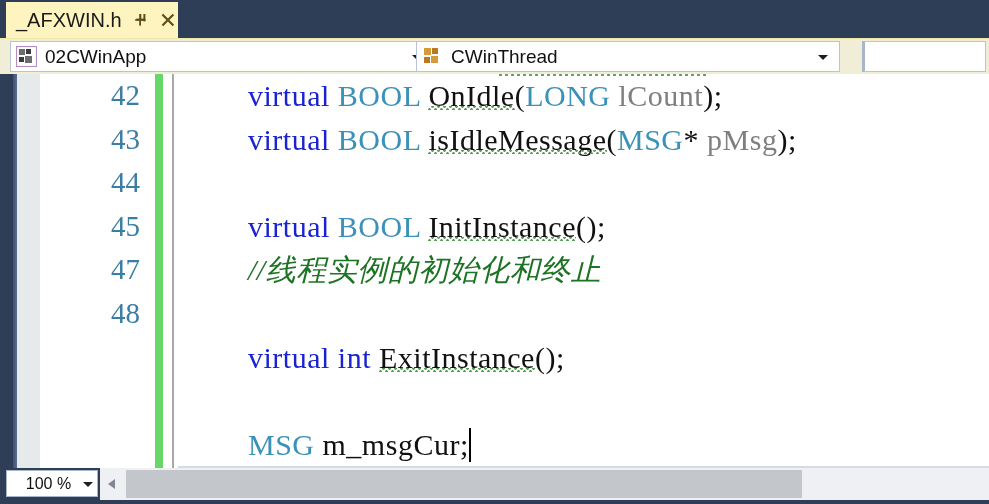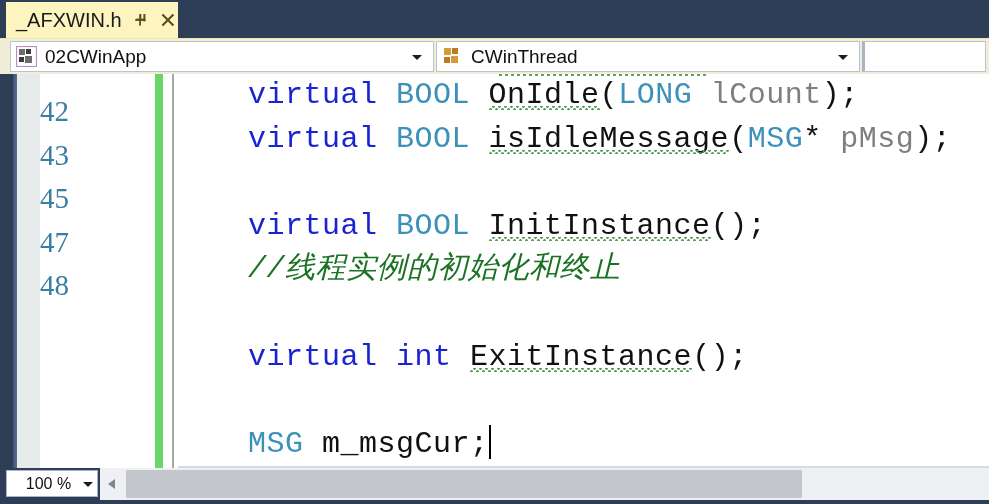--- a/index.html
+++ b/index.html
@@ -73,21 +73,21 @@
     position: absolute;
     top: 2px;
     height: 31px;
     background: #ffffff;
     border: 1px solid #b8c4d6;
     box-sizing: border-box;
     display: flex;
     align-items: center;
   }
   .combo-1 { left: 10px; width: 424px; }
-  .combo-2 { left: 436px; width: 424px; }
+  .combo-2 { left: 416px; width: 424px; }
   .combo-3 { left: 862px; width: 124px; border-left: 3px solid #a9b6c9; }
 
   .combo-icon {
     width: 21px; height: 21px;
     margin-left: 5px;
     flex: 0 0 auto;
     position: relative;
   }
   .combo-text {
     margin-left: 8px;
@@ -134,23 +134,24 @@
     background: linear-gradient(to right, #3e5174, #5a6e91);
   }
   .gutter-strip {
     position: absolute;
     left: 17px; top: 0;
     width: 23px; height: 394px;
     background: #e7eaea;
   }
   .linenums {
     position: absolute;
-    left: 40px; top: 16px;
+    left: 40px; top: 0;
     width: 112px; height: 406px;
     background: #ffffff;
+    text-align: right;
     box-sizing: border-box;
     padding-right: 12px;
   }
   .lnum {
     height: 43.6px;
     line-height: 43.6px;
     font-size: 29px;
     color: #3b7ea4;
     font-family: "Liberation Serif", serif;
   }
@@ -170,21 +171,21 @@
   .codearea {
     position: absolute;
     left: 178px; top: 0;
     right: 0; height: 394px;
     overflow: hidden;
   }
   .codeline {
     height: 43.6px;
     line-height: 43.6px;
     font-size: 30px;
-    font-family: Liberation Mono, monospace;
+    font-family: Liberation Serif, serif;
     white-space: pre;
     position: relative;
     padding-left: 70px;
     box-sizing: border-box;
     letter-spacing: 0.5px;
   }
 
   .tok-kw       { color: #1a23d2; }
   .tok-type     { color: #3b91b8; }
   .tok-ident    { color: #111111; }
@@ -368,20 +369,21 @@
     </div>
   </div>
 
   <div class="editor">
     <div class="edge-dark"></div>
     <div class="gutter-strip"></div>
 
     <div class="linenums" id="linenums">
         <div class="lnum">42</div>
         <div class="lnum">43</div>
+        <div class="lnum">44</div>
         <div class="lnum">45</div>
         <div class="lnum">47</div>
         <div class="lnum">48</div>
       </div>
 
     <div class="changebar"></div>
     <div class="vline"></div>
 
     <div class="codearea" id="codearea">
       <div class="squig-top"></div>

